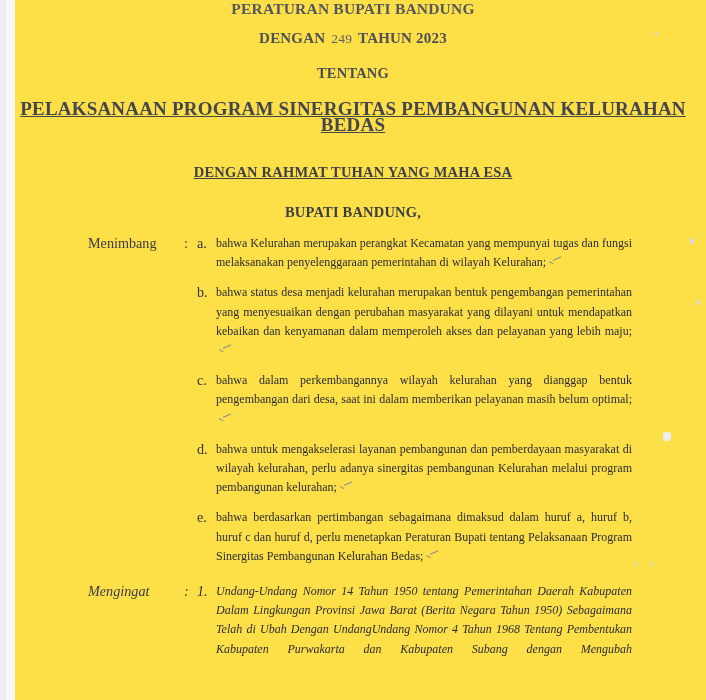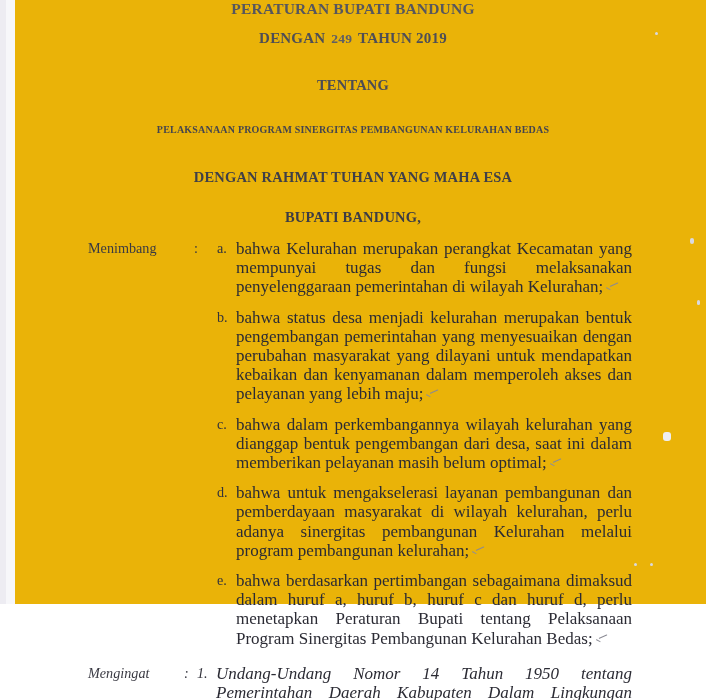--- a/index.html
+++ b/index.html
@@ -37,22 +37,22 @@
     background: #f7f7fa;
     z-index: 3;
     pointer-events: none;
   }
 
   .page {
     position: absolute;
     left: 0;
     top: 0;
     width: 706px;
-    height: 604px;
-    background: #eab308;
+    height: 700px;
+    background: #fde047;
   }
 
   
   .heading-block {
     padding-top: 0px;
     text-align: center;
   }
   .hd {
     text-align: center;
     font-weight: bold;
@@ -68,62 +68,64 @@
   }
   .hd-2 {            
     font-size: 15px;
     line-height: 16px;
     margin: 0;
     padding-top: 13px;
     color: #4e4e56;
   }
   .hd-2 .nomor-value {
     font-size: 13.5px;
-    font-weight: bold;
+    font-weight: normal;
     color: #5e5e66;
     padding: 0 2px;
     letter-spacing: 0.3px;
   }
   .hd-3 {            
     font-size: 14.5px;
     line-height: 16px;
-    margin: 16px;
+    margin: 4px;
     padding-top: 14px;
     color: #4c4c55;
   }
   .hd-4 {            
-    font-size: 10px;
+    font-size: 19px;
     line-height: 16px;
     margin: 7px;
     padding-top: 13px;
     color: #45454e;
+    text-decoration: underline;
   }
   .hd-5 {            
     font-size: 14.5px;
     line-height: 16px;
     margin: 0;
     padding-top: 24px;
     color: #3f3f48;
+    text-decoration: underline;
   }
   .hd-6 {            
     font-size: 14.5px;
     line-height: 16px;
     margin: 0;
     padding-top: 24px;
     color: #3c3c45;
   }
 
   
   .clause-section {
     display: flex;
     align-items: flex-start;
     padding-left: 88px;
     padding-right: 74px;
   }
-  #menimbang-section { padding-top: 14px; gap: 10px; }
+  #menimbang-section { padding-top: 14px; }
   #mengingat-section { padding-top: 16px; font-style: italic; }
 
   .clause-label {
     width: 96px;
     flex: 0 0 96px;
     font-size: 14.2px;
     line-height: 19.2px;
     color: #3a3a43;
   }
   .clause-colon {
@@ -148,21 +150,21 @@
   .item-marker {
     width: 19px;
     flex: 0 0 19px;
     font-size: 14.2px;
     line-height: 19.2px;
     color: #33333c;
   }
   .item-text {
     flex: 1 1 auto;
     min-width: 0;
-    font-size: 17px;
+    font-size: 12px;
     line-height: 19.2px;
     text-align: justify;
     text-justify: inter-word;
     color: #2b2b34;
     hyphens: none;
   }
 
   
   .item-text::after {
     content: "";
@@ -229,21 +231,21 @@
   <div class="speck" style="left:650px; top:563px; width:3px; height:3px;"></div>
   <div class="speck" style="left:663px; top:432px; width:8px; height:9px; border-radius:3px; background:#eeeef2;"></div>
 
   <div class="heading-block">
 
     <div class="hd hd-1">PERATURAN BUPATI BANDUNG</div>
 
     <div class="hd hd-2">
       <span>DENGAN</span>
       <span class="nomor-value">249</span>
-      <span>TAHUN 2019</span>
+      <span>TAHUN 2023</span>
     </div>
 
     <div class="hd hd-3">TENTANG</div>
 
     <div class="hd hd-4">PELAKSANAAN PROGRAM SINERGITAS PEMBANGUNAN KELURAHAN BEDAS</div>
 
     <div class="hd hd-5">DENGAN RAHMAT TUHAN YANG MAHA ESA</div>
 
     <div class="hd hd-6">BUPATI BANDUNG,</div>
   </div>

